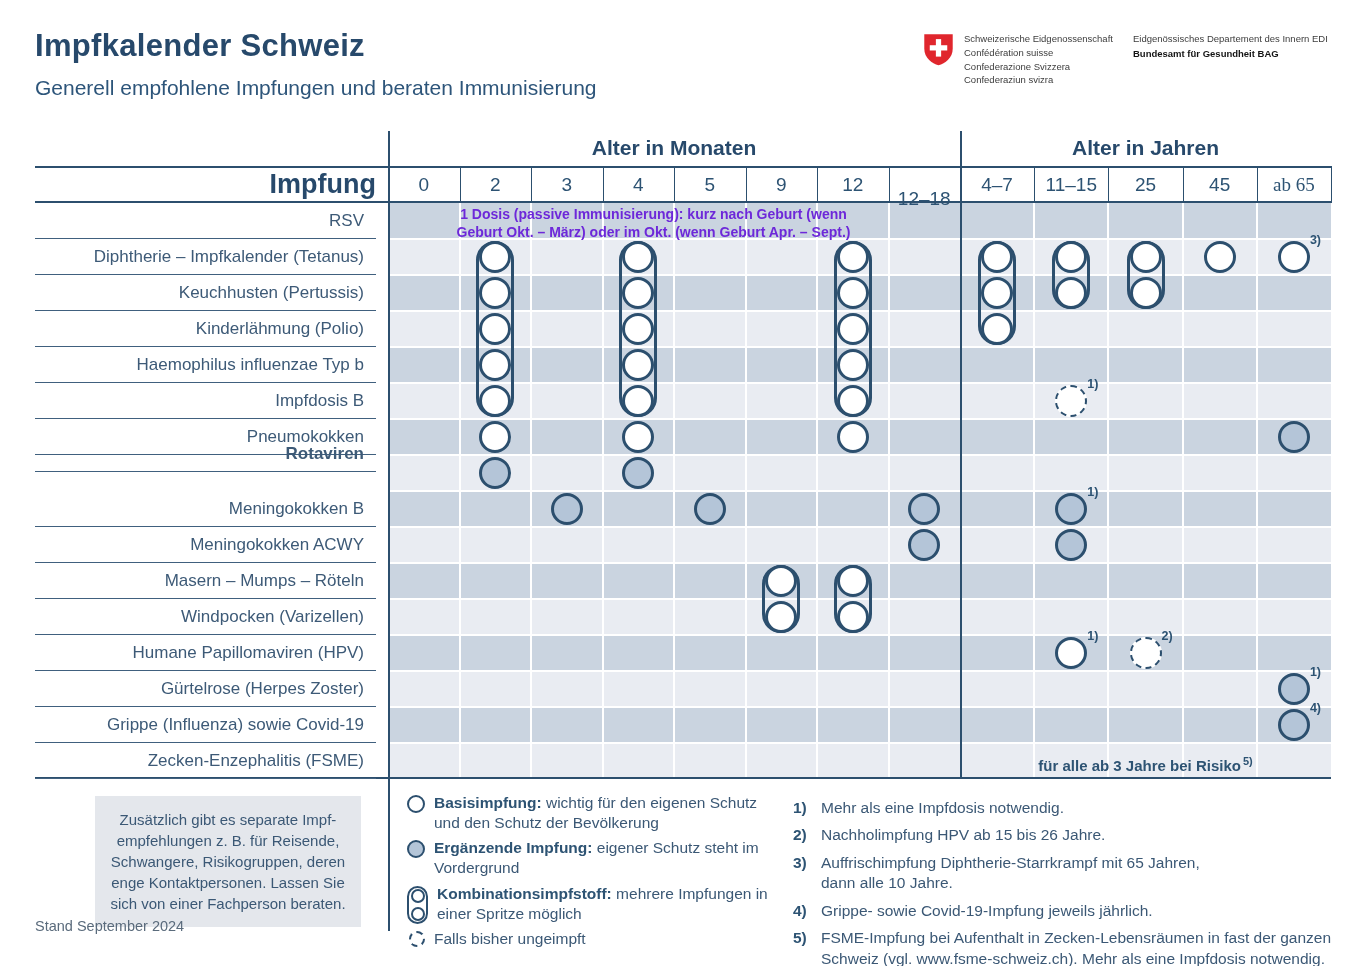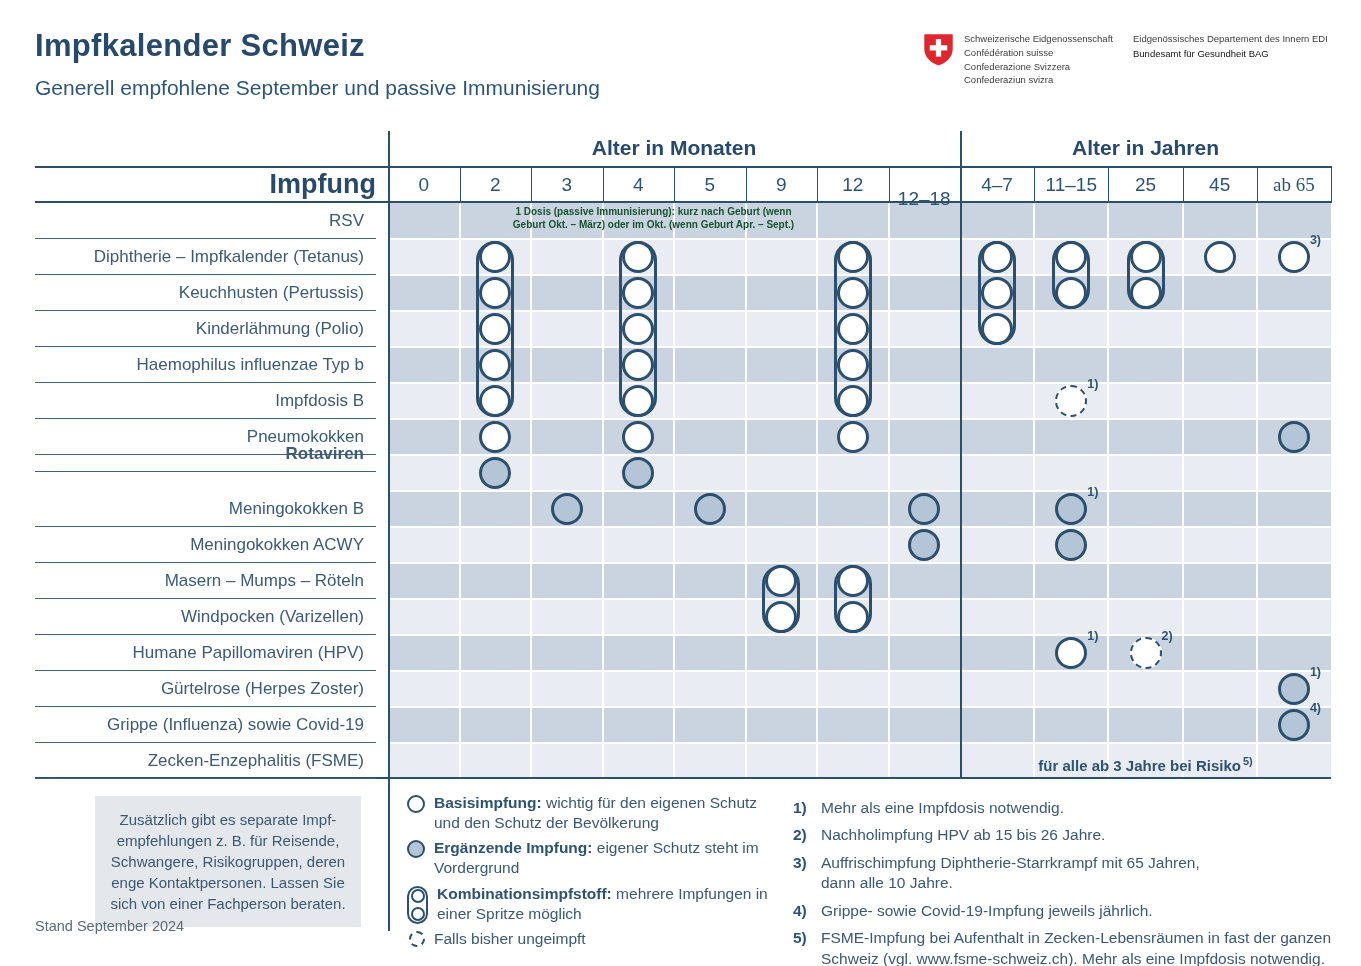--- a/index.html
+++ b/index.html
@@ -9,35 +9,35 @@
   }
   html,body{margin:0;padding:0;background:#fff;}
   .page{position:relative;width:1361px;height:966px;background:#fff;overflow:hidden;
         font-family:"Liberation Sans",sans-serif;color:var(--text);}
   
   .title{position:absolute;left:35px;top:28px;margin:0;font-size:31px;font-weight:bold;color:var(--head);letter-spacing:.3px;}
   .subtitle{position:absolute;left:35px;top:76px;font-size:21px;color:#2d557a;}
   .gov{position:absolute;left:921px;top:32px;display:flex;gap:8px;}
   .gov-lines{font-size:9.5px;line-height:1.45;color:#3c3c3c;}
   .dept{position:absolute;left:1133px;top:32px;font-size:9.5px;line-height:1.55;color:#3c3c3c;}
-  .dept .b{font-weight:normal;color:#141414;}
+  .dept .b{font-weight:bold;color:#141414;}
   
   #vax-table{position:absolute;left:35px;top:131px;width:1297px;height:648px;}
   #vax-table div{position:absolute;box-sizing:border-box;}
   .stripe{}
   .wsep{background:#fff;}
   .dsep{background:var(--navy);}
   .dhl{background:var(--navy);height:2px;left:0;}
   .dline{background:var(--navy);}
   .gtitle{height:35px;line-height:33px;text-align:center;font-size:21px;font-weight:bold;color:var(--head);}
   .imphdr{height:37px;line-height:37px;text-align:right;font-size:27px;font-weight:bold;color:var(--head);}
   .agecell{height:37px;line-height:37px;text-align:center;font-size:19px;color:#2d5373;}
   .rowlabel{left:0;text-align:right;padding-right:12px;font-size:17px;color:var(--text);
             border-bottom:1.5px solid #40607e;}
-  .rsvnote{font-size:10px;font-weight:bold;color:#14532d;text-align:center;white-space:pre-line;line-height:1.25;}
+  .rsvnote{font-size:14px;font-weight:bold;color:#6d28d9;text-align:center;white-space:pre-line;line-height:1.25;}
   .fsmenote{text-align:center;font-size:15px;font-weight:bold;color:#2d5373;}
   .fsmenote sup{font-size:11px;margin-left:2px;}
   .capsule{border:3px solid var(--navy);border-radius:19px;background:transparent;}
   .circ{width:32px;height:32px;border-radius:50%;border:3px solid var(--navy);}
   .c-basis{background:#fff;}
   .c-erg{background:var(--fill);}
   .c-dash{background:#fff;border:2.5px dashed var(--navy);}
   .fnmark{font-size:12.5px;font-weight:bold;color:#2d5373;}
   .vline{position:absolute;left:388px;top:131px;width:2px;height:800px;background:var(--navy);}
   
@@ -60,21 +60,21 @@
   .fn-num{flex:0 0 28px;font-weight:bold;color:#2d5373;}
   .fn-text{white-space:pre-line;}
   .stand{position:absolute;left:35px;top:139px;font-size:14.5px;color:#5a6b7c;}
 </style>
 </head>
 <body>
 
 <div class="page">
 
   <h1 class="title">Impfkalender Schweiz</h1>
-  <div class="subtitle">Generell empfohlene September und passive Immunisierung</div>
+  <div class="subtitle">Generell empfohlene Impfungen und beraten Immunisierung</div>
 
   <div class="gov">
     <svg width="35" height="35" viewBox="0 0 32 32">
       <path d="M3 2 h26 v13 c0 9 -7 13.5 -13 15.5 C10 28.5 3 24 3 15 Z" fill="#e0262d"></path>
       <rect x="13.6" y="6.5" width="4.8" height="16" fill="#fff"></rect>
       <rect x="8" y="12.1" width="16" height="4.8" fill="#fff"></rect>
     </svg>
     <div class="gov-lines">
       <div>Schweizerische Eidgenossenschaft</div>
       <div>Confédération suisse</div>

